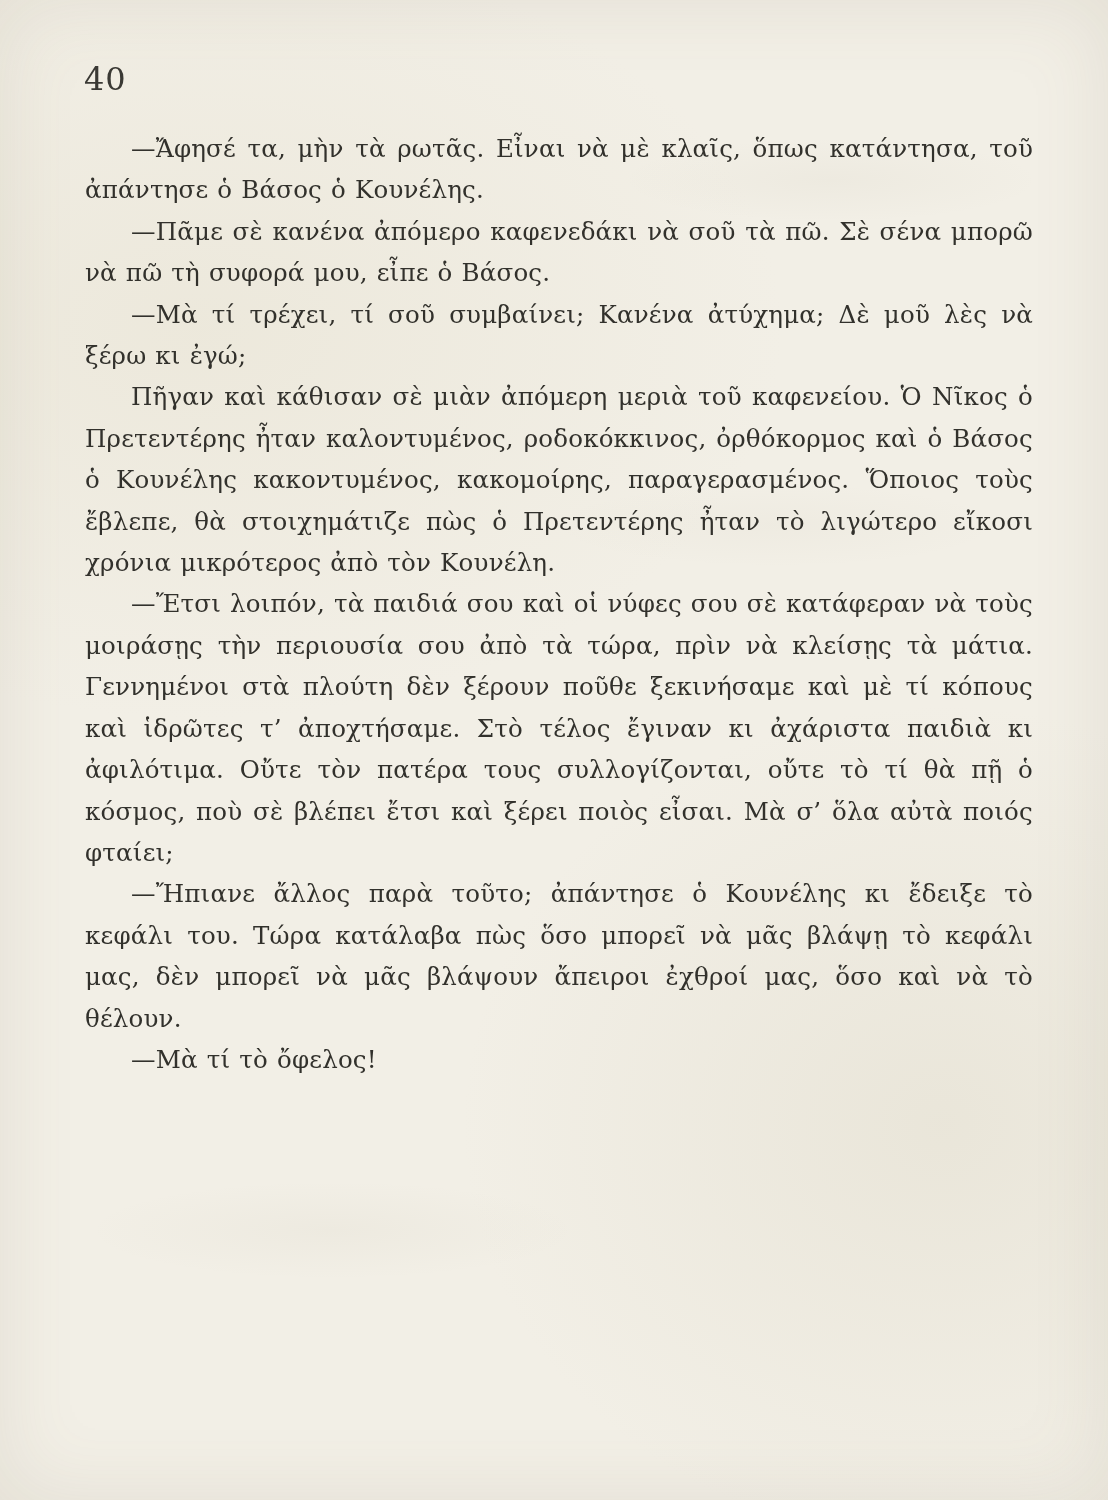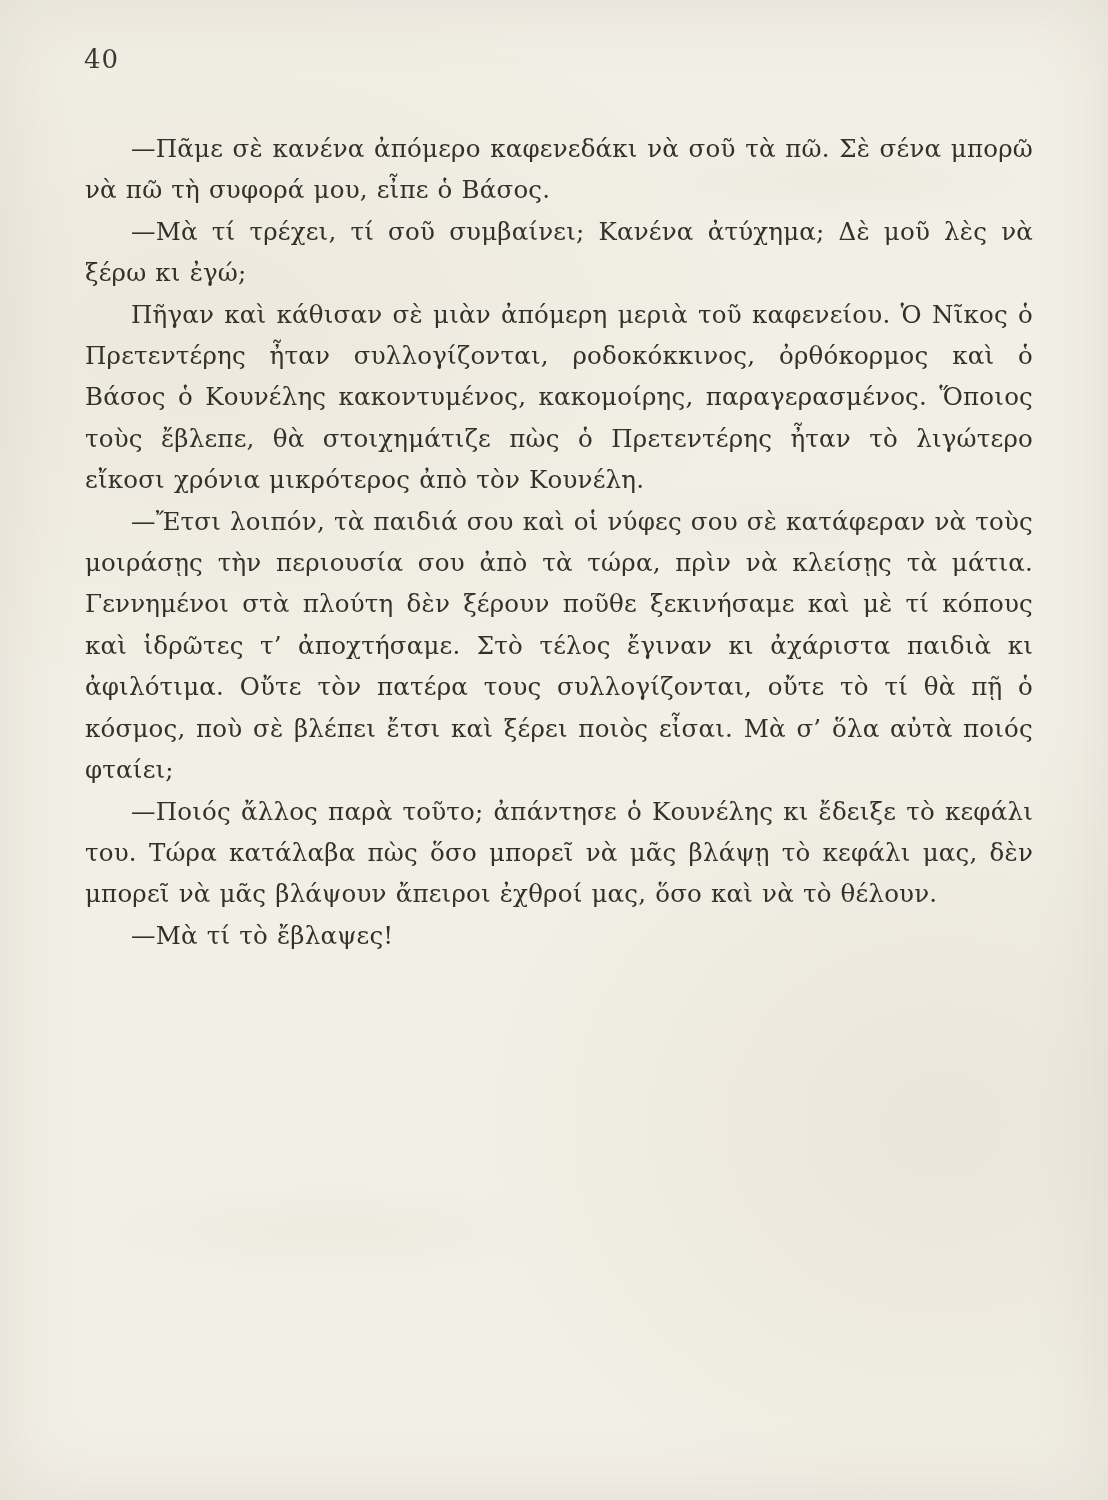--- a/index.html
+++ b/index.html
@@ -17,23 +17,23 @@
       radial-gradient(ellipse 800px 700px at 85% 75%, rgba(214,208,188,0.30), rgba(214,208,188,0) 60%),
       radial-gradient(ellipse 1400px 1800px at 50% 50%, #f2efe6 60%, #e9e5d8 100%),
       #f0ede3;
     box-shadow: inset 0 0 80px rgba(120,110,85,0.12);
     overflow: hidden;
     font-family: "DejaVu Serif", "Liberation Serif", serif;
     color: #31302b;
   }
   .page-number {
     position: absolute;
-    top: 44px;
+    top: 60px;
     left: 84px;
-    font-size: 26px;
+    font-size: 32px;
     letter-spacing: 1px;
     color: #3a3934;
   }
   .text-block {
     position: absolute;
     top: 128px;
     left: 85px;
     width: 948px;
   }
   .text-block p {
@@ -60,20 +60,21 @@
 </style>
 </head>
 <body>
 
 <div class="page">
   <div class="bleed"></div>
 
   <div class="page-number">40</div>
 
   <div class="text-block">
+    <p>—Ἄφησέ τα, μὴν τὰ ρωτᾶς. Εἶναι νὰ μὲ κλαῖς, ὅπως κατάντησα, τοῦ ἀπάντησε ὁ Βάσος ὁ Κουνέλης.</p>
     <p>—Πᾶμε σὲ κανένα ἀπόμερο καφενεδάκι νὰ σοῦ τὰ πῶ. Σὲ σένα μπορῶ νὰ πῶ τὴ συφορά μου, εἶπε ὁ Βάσος.</p>
     <p>—Μὰ τί τρέχει, τί σοῦ συμβαίνει; Κανένα ἀτύχημα; Δὲ μοῦ λὲς νὰ ξέρω κι ἐγώ;</p>
-    <p>Πῆγαν καὶ κάθισαν σὲ μιὰν ἀπόμερη μεριὰ τοῦ καφενείου. Ὁ Νῖκος ὁ Πρετεντέρης ἦταν συλλογίζονται, ροδοκόκκινος, ὀρθόκορμος καὶ ὁ Βάσος ὁ Κουνέλης κακοντυμένος, κακομοίρης, παραγερασμένος. Ὅποιος τοὺς ἔβλεπε, θὰ στοιχημάτιζε πὼς ὁ Πρετεντέρης ἦταν τὸ λιγώτερο εἴκοσι χρόνια μικρότερος ἀπὸ τὸν Κουνέλη.</p>
+    <p>Πῆγαν καὶ κάθισαν σὲ μιὰν ἀπόμερη μεριὰ τοῦ καφενείου. Ὁ Νῖκος ὁ Πρετεντέρης ἦταν καλοντυμένος, ροδοκόκκινος, ὀρθόκορμος καὶ ὁ Βάσος ὁ Κουνέλης κακοντυμένος, κακομοίρης, παραγερασμένος. Ὅποιος τοὺς ἔβλεπε, θὰ στοιχημάτιζε πὼς ὁ Πρετεντέρης ἦταν τὸ λιγώτερο εἴκοσι χρόνια μικρότερος ἀπὸ τὸν Κουνέλη.</p>
     <p>—Ἔτσι λοιπόν, τὰ παιδιά σου καὶ οἱ νύφες σου σὲ κατάφεραν νὰ τοὺς μοιράσῃς τὴν περιουσία σου ἀπὸ τὰ τώρα, πρὶν νὰ κλείσῃς τὰ μάτια. Γεννημένοι στὰ πλούτη δὲν ξέρουν ποῦθε ξεκινήσαμε καὶ μὲ τί κόπους καὶ ἱδρῶτες τ’ ἀποχτήσαμε. Στὸ τέλος ἔγιναν κι ἀχάριστα παιδιὰ κι ἀφιλότιμα. Οὔτε τὸν πατέρα τους συλλογίζονται, οὔτε τὸ τί θὰ πῇ ὁ κόσμος, ποὺ σὲ βλέπει ἔτσι καὶ ξέρει ποιὸς εἶσαι. Μὰ σ’ ὅλα αὐτὰ ποιός φταίει;</p>
-    <p>—Ποιός ἄλλος παρὰ τοῦτο; ἀπάντησε ὁ Κουνέλης κι ἔδειξε τὸ κεφάλι του. Τώρα κατάλαβα πὼς ὅσο μπορεῖ νὰ μᾶς βλάψῃ τὸ κεφάλι μας, δὲν μπορεῖ νὰ μᾶς βλάψουν ἄπειροι ἐχθροί μας, ὅσο καὶ νὰ τὸ θέλουν.</p>
-    <p>—Μὰ τί τὸ ἔβλαψες!</p>
+    <p>—Ἤπιανε ἄλλος παρὰ τοῦτο; ἀπάντησε ὁ Κουνέλης κι ἔδειξε τὸ κεφάλι του. Τώρα κατάλαβα πὼς ὅσο μπορεῖ νὰ μᾶς βλάψῃ τὸ κεφάλι μας, δὲν μπορεῖ νὰ μᾶς βλάψουν ἄπειροι ἐχθροί μας, ὅσο καὶ νὰ τὸ θέλουν.</p>
+    <p>—Μὰ τί τὸ ὄφελος!</p>
   </div>
 </div>
 
 </body></html>

